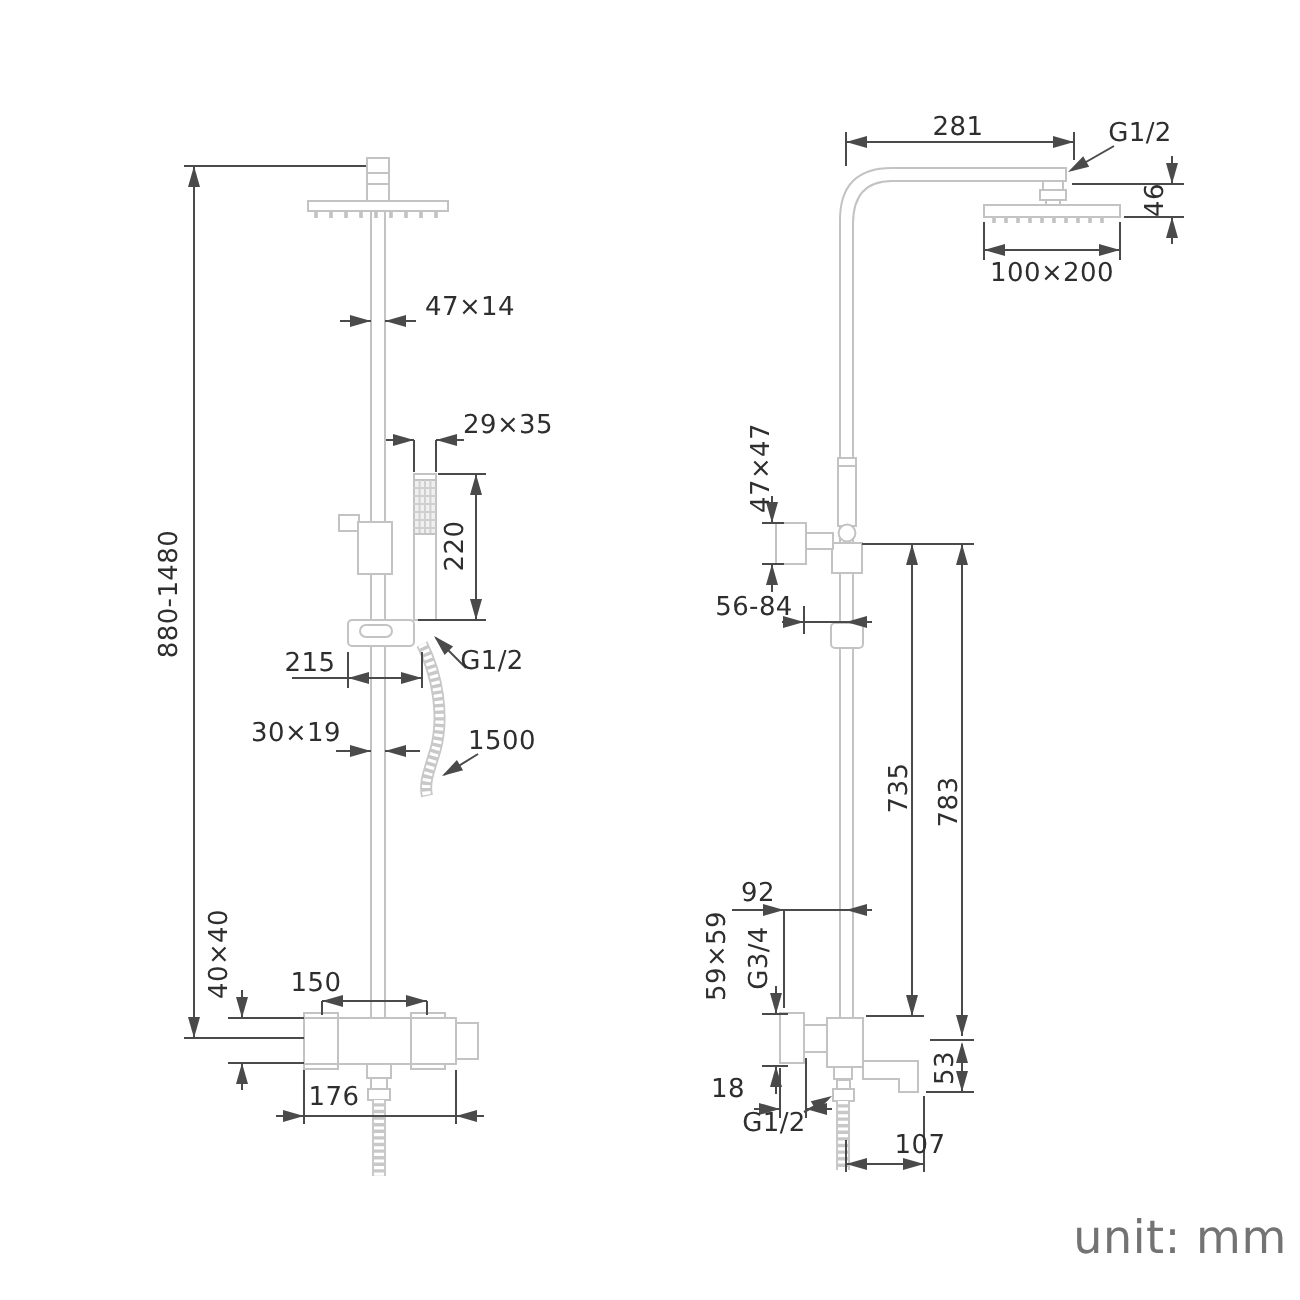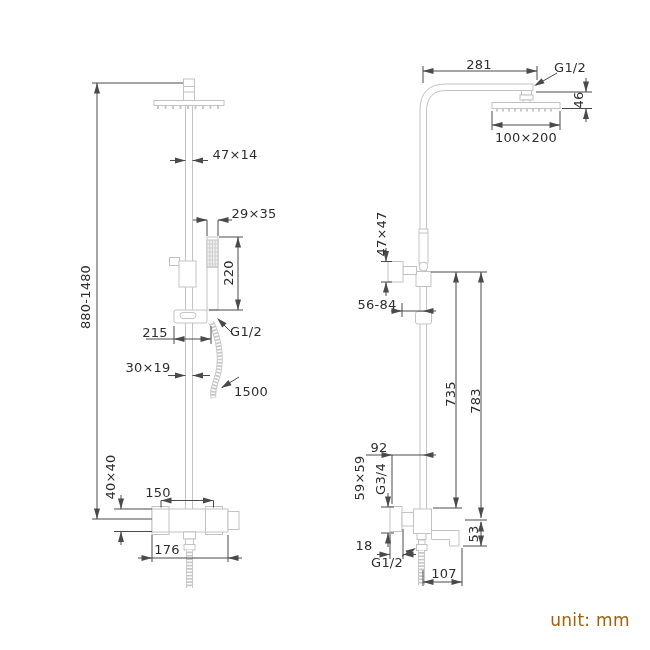--- a/index.html
+++ b/index.html
@@ -6,21 +6,21 @@
   .canvas{
     position:relative;width:650px;height:650px;background:#ffffff;
     font-family:"DejaVu Sans","Liberation Sans",sans-serif;overflow:hidden;
   }
   .canvas svg{position:absolute;left:0;top:0;}
   .lbl{
     position:absolute;font-size:13px;line-height:1;color:#2e2e2e;
     white-space:nowrap;transform:translate(-50%,-50%);letter-spacing:.2px;
   }
   .lbl.rot{transform:translate(-50%,-50%) rotate(-90deg);}
-  .lbl.unit{font-size:17px;color:#a16207;letter-spacing:.3px;}
+  .lbl.unit{font-size:23px;color:#737373;letter-spacing:.3px;}
 </style>
 </head>
 <body>
 
 <div class="canvas">
 
   <svg width="650" height="650" viewBox="0 0 650 650">
     <defs>
       <path id="arw" d="M0,0 L-10.5,-3 L-10.5,3 Z"></path>
     </defs>
@@ -196,35 +196,35 @@
     </g>
   </svg>
 
   <span class="lbl rot" style="left:85px;top:297px">880-1480</span>
   <span class="lbl" style="left:235px;top:154px">47×14</span>
   <span class="lbl" style="left:254px;top:213px">29×35</span>
   <span class="lbl rot" style="left:228px;top:273px">220</span>
   <span class="lbl" style="left:155px;top:332px">215</span>
   <span class="lbl" style="left:246px;top:331px">G1/2</span>
   <span class="lbl" style="left:148px;top:367px">30×19</span>
-  <span class="lbl" style="left:251px;top:391px">1500</span>
+  <span class="lbl" style="left:251px;top:371px">1500</span>
   <span class="lbl rot" style="left:110px;top:477px">40×40</span>
   <span class="lbl" style="left:158px;top:492px">150</span>
   <span class="lbl" style="left:167px;top:549px">176</span>
 
   <span class="lbl" style="left:479px;top:64px">281</span>
   <span class="lbl" style="left:570px;top:67px">G1/2</span>
   <span class="lbl rot" style="left:578px;top:100px">46</span>
   <span class="lbl" style="left:526px;top:137px">100×200</span>
   <span class="lbl rot" style="left:381px;top:234px">47×47</span>
   <span class="lbl" style="left:377px;top:304px">56-84</span>
   <span class="lbl rot" style="left:450px;top:394px">735</span>
   <span class="lbl rot" style="left:475px;top:401px">783</span>
   <span class="lbl" style="left:379px;top:447px">92</span>
   <span class="lbl rot" style="left:359px;top:478px">59×59</span>
   <span class="lbl rot" style="left:380px;top:479px">G3/4</span>
   <span class="lbl" style="left:364px;top:545px">18</span>
   <span class="lbl" style="left:387px;top:562px">G1/2</span>
   <span class="lbl rot" style="left:473px;top:534px">53</span>
-  <span class="lbl" style="left:444px;top:573px">107</span>
+  <span class="lbl" style="left:460px;top:573px">107</span>
 
   <span class="lbl unit" style="left:590px;top:620px">unit: mm</span>
 </div>
 
 </body></html>

